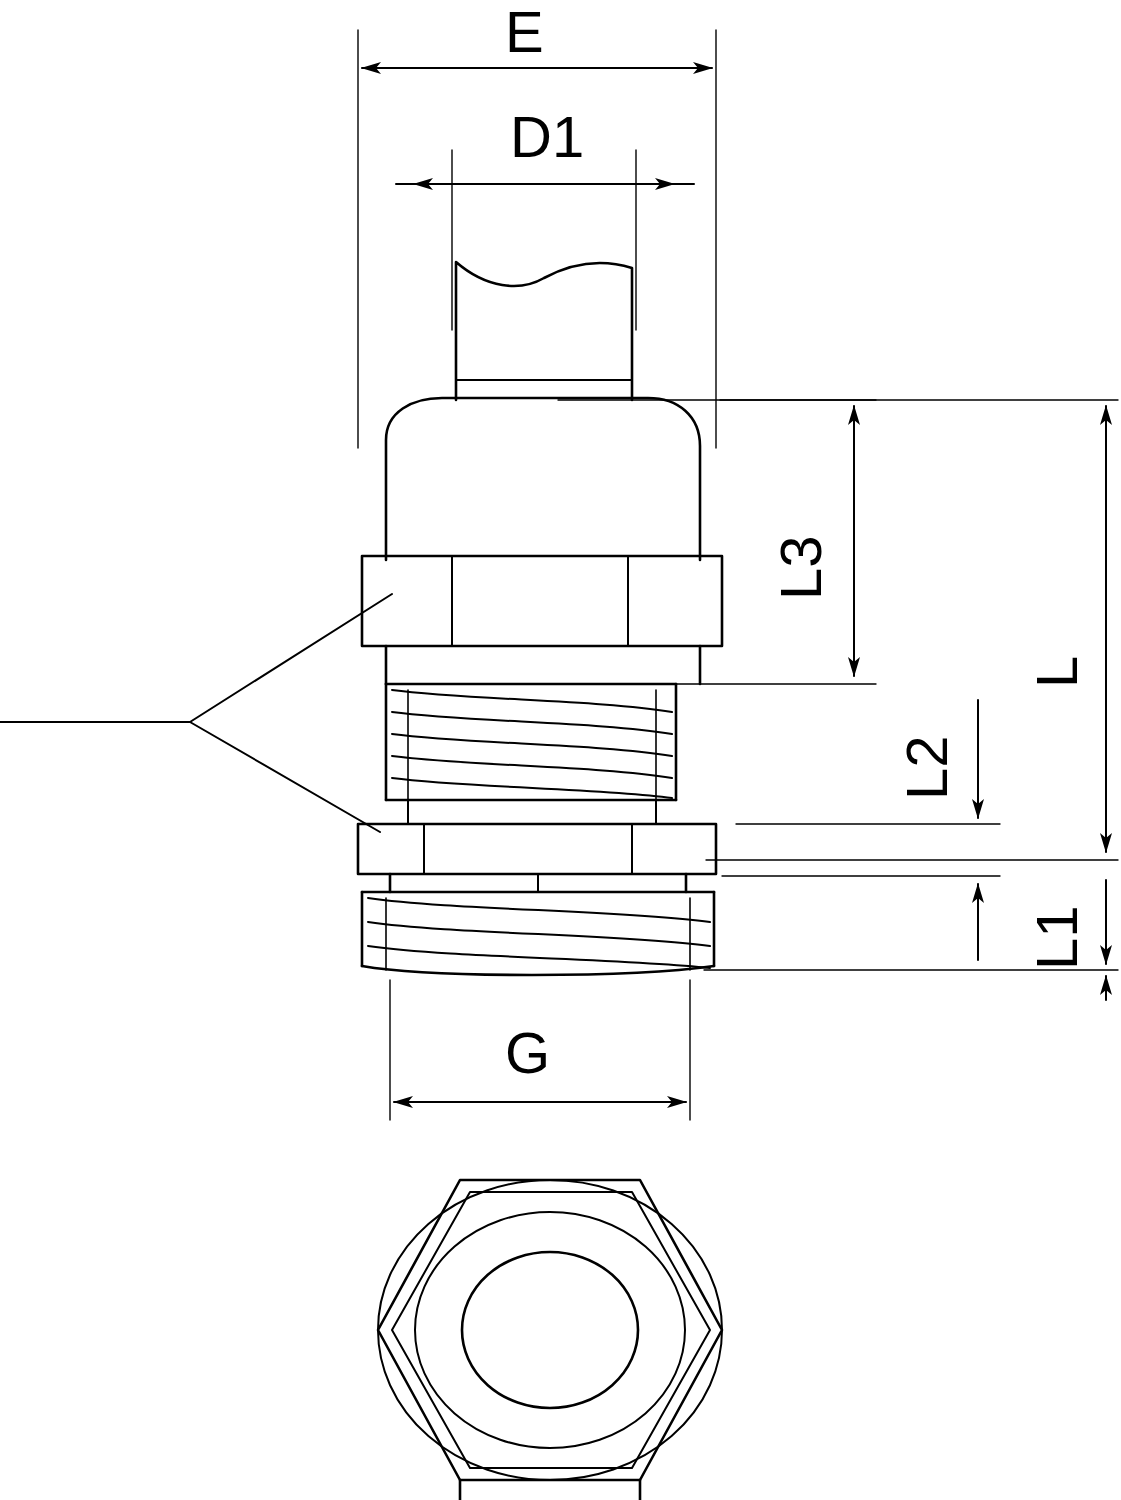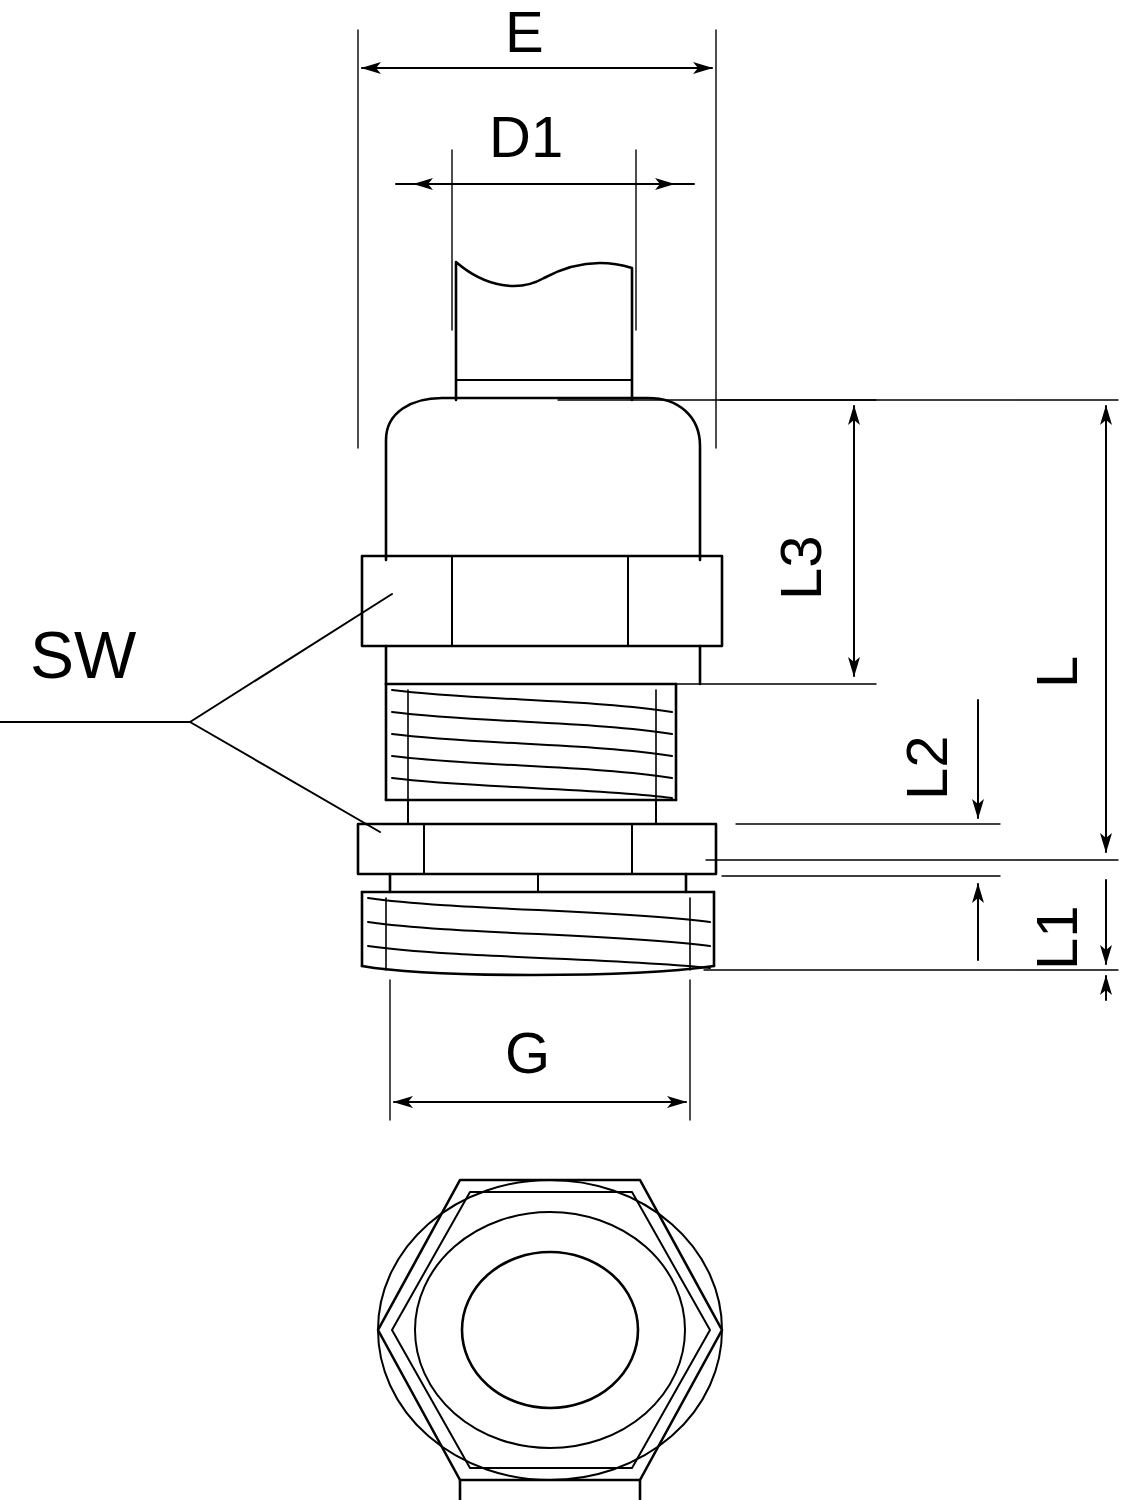--- a/index.html
+++ b/index.html
@@ -165,23 +165,22 @@
         <ellipse cx="550" cy="1330" rx="88" ry="78" stroke-width="2.6"></ellipse>
         <path d="M460,1480 L460,1500"></path>
         <path d="M640,1480 L640,1500"></path>
       </g>
 
     </g>
   </svg>
 
   <div class="dim-label" style="left:505px; top:3px;">E</div>
 
-  <div class="dim-label" style="left:489px; top:108px;">D1</div>
+  <div class="dim-label" style="left:510px; top:108px;">D1</div>
 
-  <div class="dim-label" style="left:30px; top:622px; font-size:66px;">SW</div>
 
   <div class="dim-label rot90" style="left:772px; top:600px;">L3</div>
 
   <div class="dim-label rot90" style="left:1028px; top:688px;">L</div>
 
   <div class="dim-label rot90" style="left:898px; top:800px;">L2</div>
 
   <div class="dim-label rot90" style="left:1028px; top:970px;">L1</div>
 
   <div class="dim-label" style="left:505px; top:1024px;">G</div>

